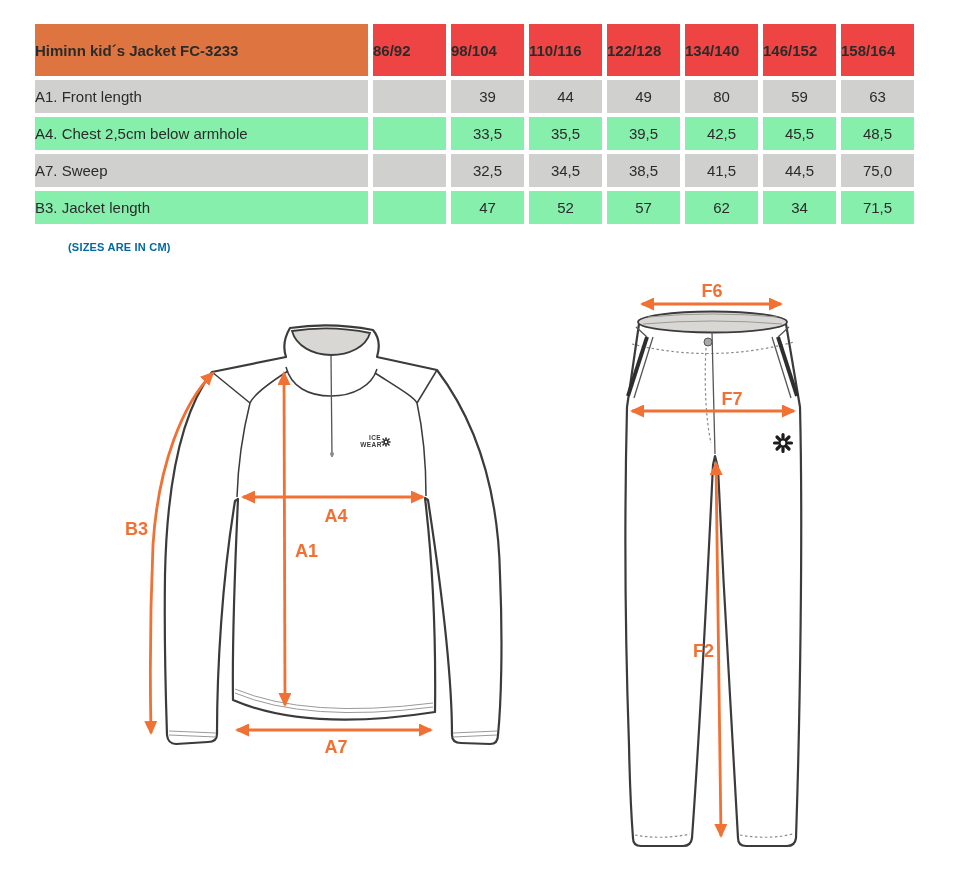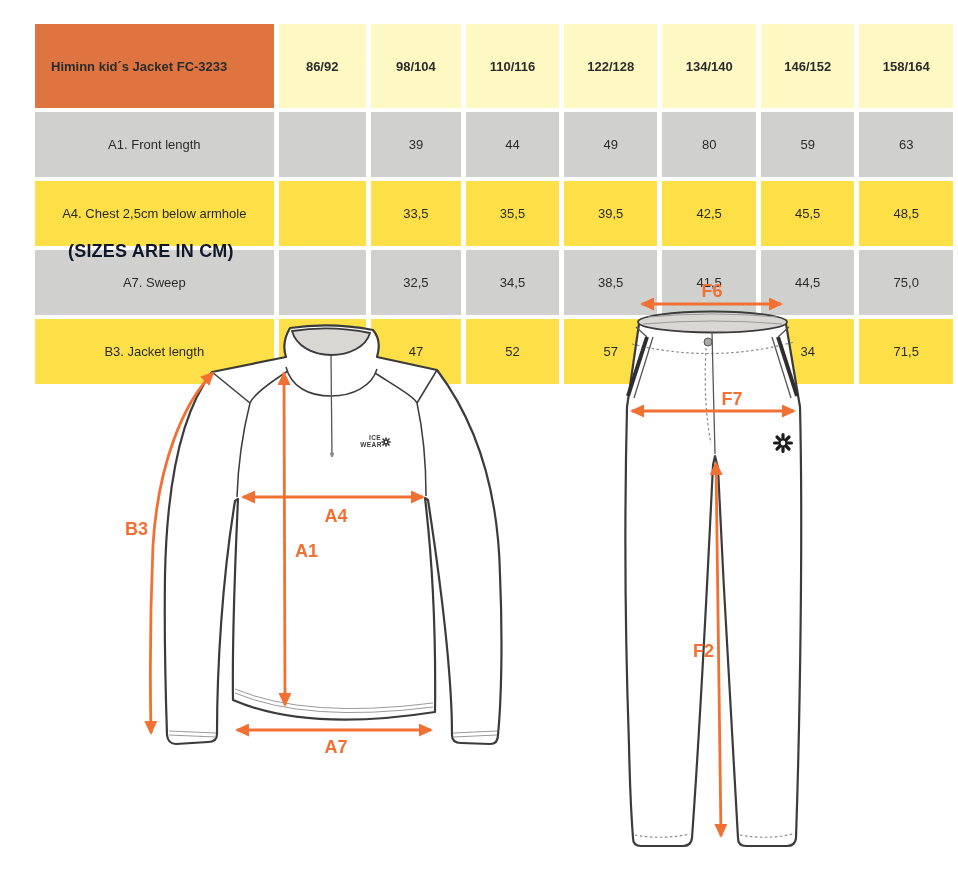--- a/index.html
+++ b/index.html
@@ -3,33 +3,33 @@
 <meta charset="utf-8">
 <style>
   html,body{margin:0;padding:0;background:#ffffff;}
   #container{position:relative;width:958px;height:894px;background:#ffffff;
              font-family:"Liberation Sans",sans-serif;overflow:hidden;}
 
   
   table.size-table{position:absolute;left:30px;top:20px;
                    border-collapse:separate;border-spacing:5px 4px;}
   table.size-table th, table.size-table td{
-    font-size:13px;color:#2b2b2b;padding:16px;vertical-align:middle;}
+    font-size:15px;color:#2b2b2b;padding:0;vertical-align:middle;}
   th.title-cell{width:333px;height:52px;background:#DE7440;color:#ffffff;
                 text-align:left;padding-left:37px;font-weight:bold;}
-  th.size-cell{width:73px;height:52px;background:#fef9c3;color:#ffffff;
-               font-weight:bold;text-align:center;margin-top:12px;}
-  td.label-cell{text-align:center;padding-left:37px;height:33px;}
+  th.size-cell{width:73px;height:52px;background:#ef4444;color:#ffffff;
+               font-weight:bold;text-align:left;margin-top:12px;}
+  td.label-cell{text-align:left;padding-left:37px;height:33px;}
   td.val-cell{width:73px;text-align:center;height:20px;}
   tr.row-dark  td{background:#D0D0CE;}
-  tr.row-light td{background:#fde047;margin-top:40px;}
+  tr.row-light td{background:#86efac;margin-top:40px;}
 
   
-  .sizes-note{position:absolute;left:68px;top:241px;color:#0f172a;
-              font-size:18px;font-weight:bold;letter-spacing:.2px;}
+  .sizes-note{position:absolute;left:68px;top:241px;color:#0369a1;
+              font-size:11px;font-weight:bold;letter-spacing:.2px;}
 
   
   .diagram{position:absolute;}
   #jacket-svg{left:95px;top:285px;}
   #pants-svg{left:610px;top:280px;}
 
   .outline{fill:#ffffff;stroke:#3B3B3B;stroke-width:2.2;stroke-linejoin:round;}
   .graytop{fill:#D9D7D4;stroke:#3B3B3B;stroke-width:1.8;}
   .seam{fill:none;stroke:#3B3B3B;stroke-width:1.5;}
   .seam-lt{fill:none;stroke:#555555;stroke-width:1.3;}

